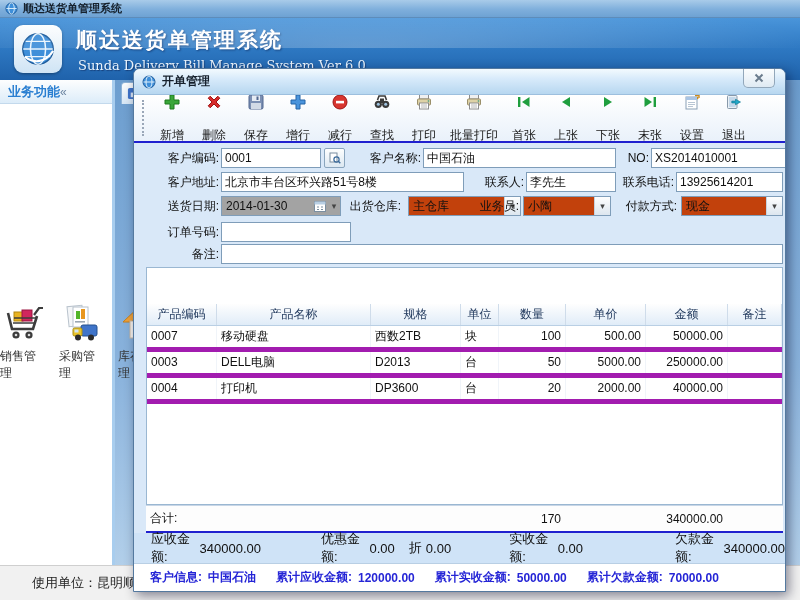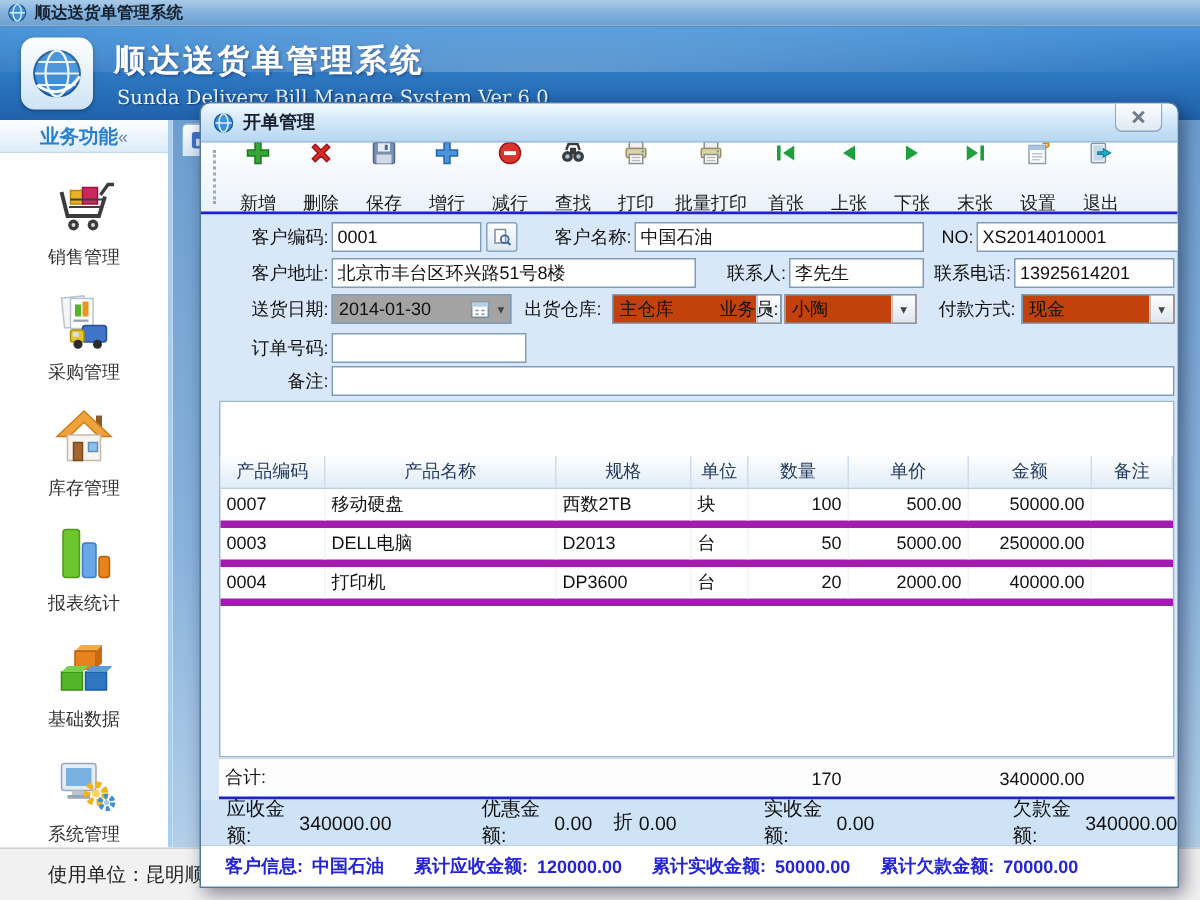--- a/index.html
+++ b/index.html
@@ -27,24 +27,24 @@
   .mdi { position:absolute; left:115px; top:80px; width:685px; height:520px;
     background:linear-gradient(180deg,#6d9ecf 0%,#89b2dc 55%,#b9d4ec 100%); }
   .mdi-tab { position:absolute; left:121px; top:82px; width:24px; height:22px;
     background:linear-gradient(180deg,#fdfefe,#d5e6f5); border:1px solid #8fb4d8; border-bottom:none;
     border-radius:4px 4px 0 0; display:flex; align-items:center; justify-content:center; z-index:2; }
 
   
   .sidebar { position:absolute; left:0; top:80px; width:115px; height:485px; background:#fff;
     border-right:3px solid #a8cdee; display:flex; flex-direction:column; }
   .sb-head { height:24px; background:linear-gradient(180deg,#fdfefe,#dcecf9); border-bottom:1px solid #c3d9ec;
-    display:flex; align-items:center; justify-content:center; padding:0 8px; }
+    display:flex; align-items:center; justify-content:flex-start; padding:0 8px; }
   .sb-head .t { color:#2a7fd1; font-weight:bold; font-size:13px; }
   .sb-head .c { color:#6a83a0; font-size:12px; cursor:pointer; }
-  .sb-items { flex:1; display:flex; flex-direction:column; align-items:center; padding-top:14px; gap:13px; }
+  .sb-items { flex:1; display:flex; flex-direction:row; align-items:center; padding-top:14px; gap:13px; }
   .sb-item { display:flex; flex-direction:column; align-items:center; gap:3px; cursor:pointer; width:100%; }
   .sb-item .lbl { font-size:12px; color:#333; }
 
   
   .statusbar { position:absolute; left:0; top:565px; width:800px; height:35px; background:#f1f1f1;
     border-top:1px solid #cfcfcf; display:flex; align-items:center; padding-left:32px; font-size:13px; color:#222; }
 
   
   .win { position:absolute; left:133px; top:68px; width:653px; height:524px; z-index:5;
     border:1px solid #54799f; border-radius:7px 7px 0 0; background:#d9e8f8;

